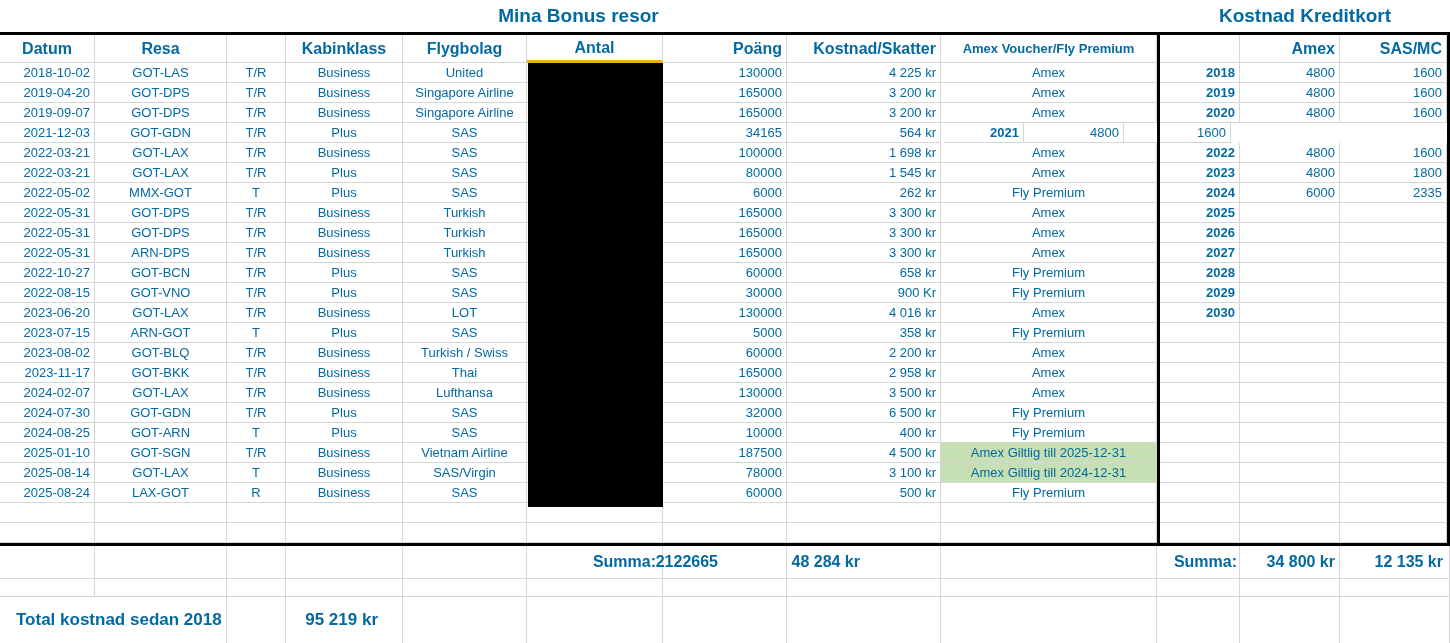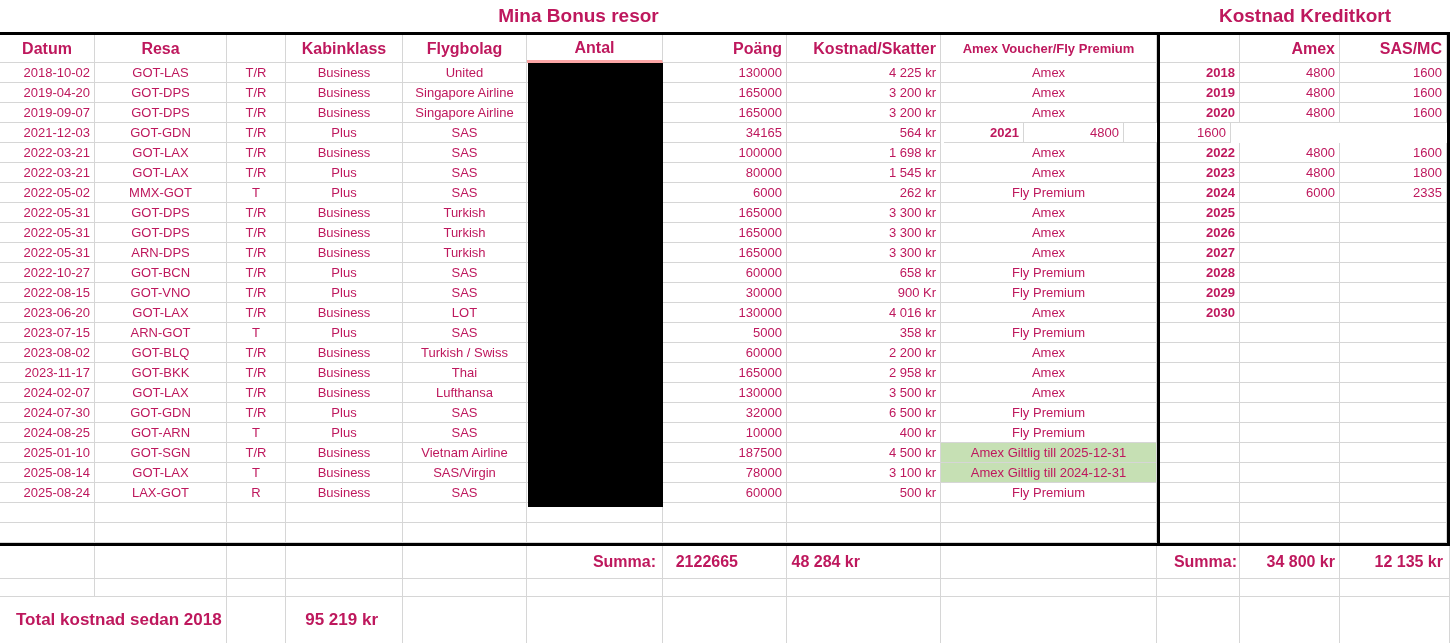--- a/index.html
+++ b/index.html
@@ -1,51 +1,51 @@
 <!DOCTYPE html>
 <html><head>
 <meta charset="utf-8">
 <style>
   * { margin:0; padding:0; }
   html,body { background:#ffffff; }
   .sheet {
     position:relative; width:1450px; height:643px; background:#fff;
-    font-family:"Liberation Sans", sans-serif; color:#be185d; overflow:hidden;
+    font-family:"Liberation Sans", sans-serif; color:#0369a1; overflow:hidden;
   }
   .row { display:flex; }
   .c {
     box-sizing:border-box;
     border-right:1px solid #d6d6d6; border-bottom:1px solid #d6d6d6;
     font-size:13px; display:flex; align-items:center; justify-content:center;
     white-space:nowrap; overflow:visible;
   }
   .al { justify-content:flex-start; } .ar { justify-content:flex-end; } .ac { justify-content:center; }
   .b { font-weight:bold; }
   .pl4 { padding-left:16px; } .pr2 { padding-right:2px; } .pr4 { padding-right:4px; }
-  .pr6 { padding-right:6px; } .pr8 { padding-right:24px; } .pr48 { padding-right:48px; } .pr80 { padding-right:80px; }
+  .pr6 { padding-right:6px; } .pr8 { padding-right:24px; } .pr48 { padding-right:68px; } .pr80 { padding-right:80px; }
 
   
   .w-datum{width:95px} .w-resa{width:132px} .w-tr{width:59px} .w-kabin{width:117px}
   .w-flyg{width:124px} .w-antal{width:136px} .w-poang{width:124px} .w-kost{width:154px}
   .w-vouch{width:216px}
   .w-div{width:3px;border:none;background:transparent}
   .w-year{width:80px} .w-amex{width:100px} .w-sasmc{width:107px}
   .w-edge{width:3px;border:none;background:transparent}
   
   .w-merged{width:227px} .w-year2{width:83px} .w-sasmc2{width:110px}
 
   .title-row { height:32px; }
   .title-row .c { border:none; height:32px; font-size:19px; font-weight:bold; }
   .w-main-title{width:1157px} .w-right-title{width:290px}
 
   .hline { height:3px; background:#000; }
 
   .header-row .c { height:28px; font-weight:bold; font-size:16px;text-align:center; }
   .header-row .vouch-h { font-size:13px; }
-  .header-row .antal-h { border-bottom:3px solid #fca5a5; }
+  .header-row .antal-h { border-bottom:3px solid #eab308; }
 
   .r20 > .c { height:20px; }
 
   .summa-row .c { height:33px; font-weight:bold; font-size:16px; }
   .emptyc-row .c { height:18px; }
   .bottom-row .c { height:46px; border-bottom:none; }
   .total-label { font-size:17px; font-weight:bold; }
   .total-value { font-size:17px; font-weight:bold; }
 
   .redaction { position:absolute; left:528px; top:63px; width:135px; height:444px; background:#000; z-index:5; }

